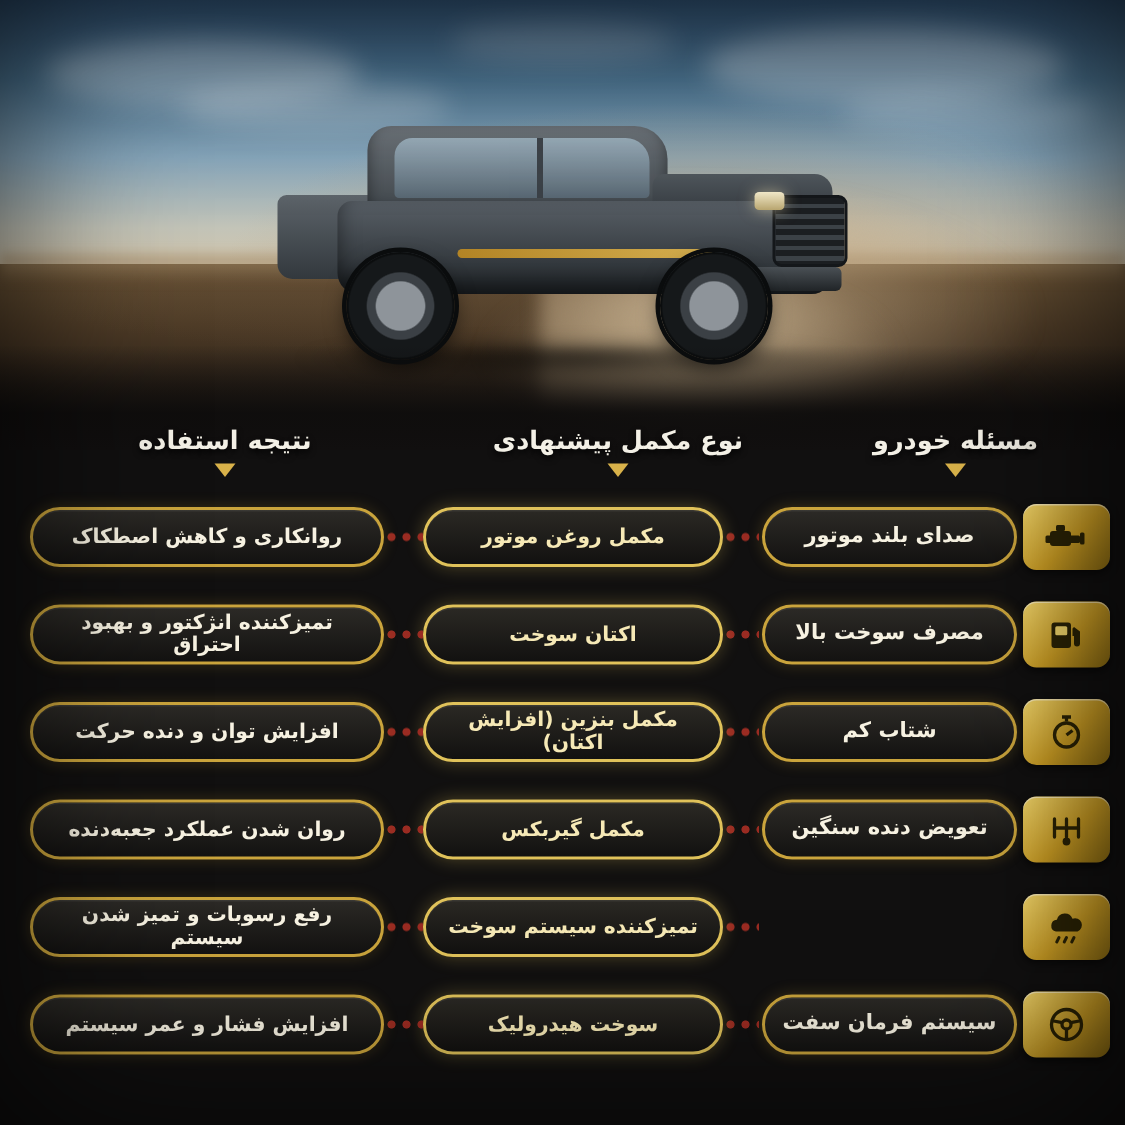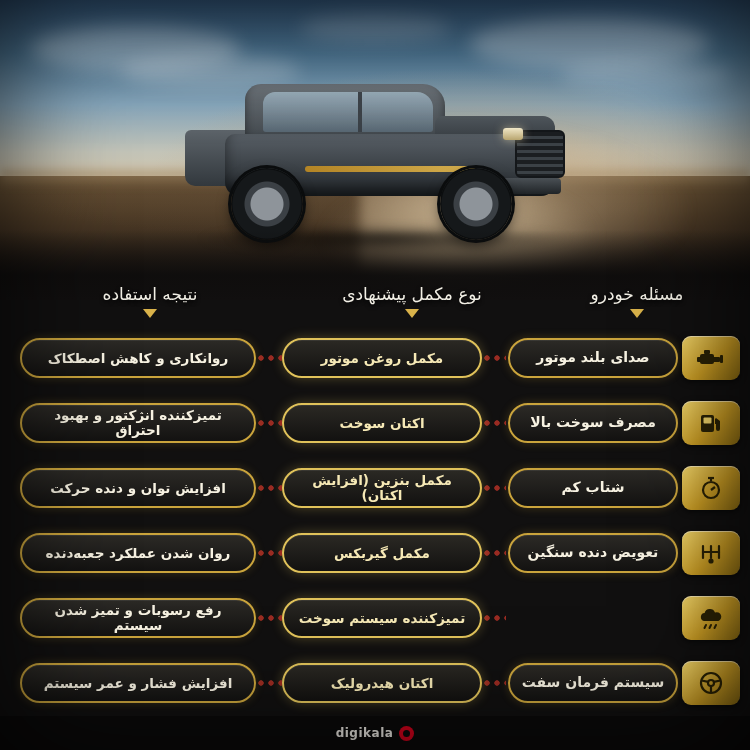--- a/index.html
+++ b/index.html
@@ -135,21 +135,21 @@
 
   
   .table{
     position:absolute;left:0;top:278px;width:750px;height:438px;
   }
   .headrow{
     position:absolute;top:0;left:0;width:750px;height:52px;
   }
   .h-cell{
     position:absolute;top:6px;text-align:center;
-    color:#f3f0e6;font-weight:normal;font-size:17px;
+    color:#f3f0e6;font-weight:bold;font-size:17px;
     letter-spacing:.2px;
     text-shadow:0 2px 4px rgba(0,0,0,.8);
   }
   .h-problem{right:18px;width:190px;}
   .h-supp{right:218px;width:240px;}
   .h-result{right:470px;width:260px;}
   .arrow{
     margin:5px auto 0;width:0;height:0;
     border-left:7px solid transparent;border-right:7px solid transparent;
     border-top:9px solid #d9b24a;
@@ -370,26 +370,22 @@
         <svg width="26" height="26" viewBox="0 0 26 26">
             <g fill="none" stroke="#2a2205" stroke-width="2.2">
               <circle cx="13" cy="13" r="10"></circle>
               <circle cx="13" cy="13" r="3"></circle>
               <path d="M13 16v7M3.6 10.5l6.6 1.3M22.4 10.5l-6.6 1.3"></path>
             </g>
           </svg>
       </div>
       <div class="pill pill-problem">سیستم فرمان سفت</div>
       <div class="dots dots-a"></div>
-      <div class="pill pill-supp">اکتان هیدرولیک</div>
+      <div class="pill pill-supp">سوخت هیدرولیک</div>
       <div class="dots dots-b"></div>
       <div class="pill pill-result">افزایش فشار و عمر سیستم</div>
     </div>
 
   </div>
 
-  <div class="footer">
-    <span class="dk-mark"></span>
-    <span class="dk-text">digikala</span>
-  </div>
 
   <div class="vig"></div>
 </div>
 
 </body></html>

